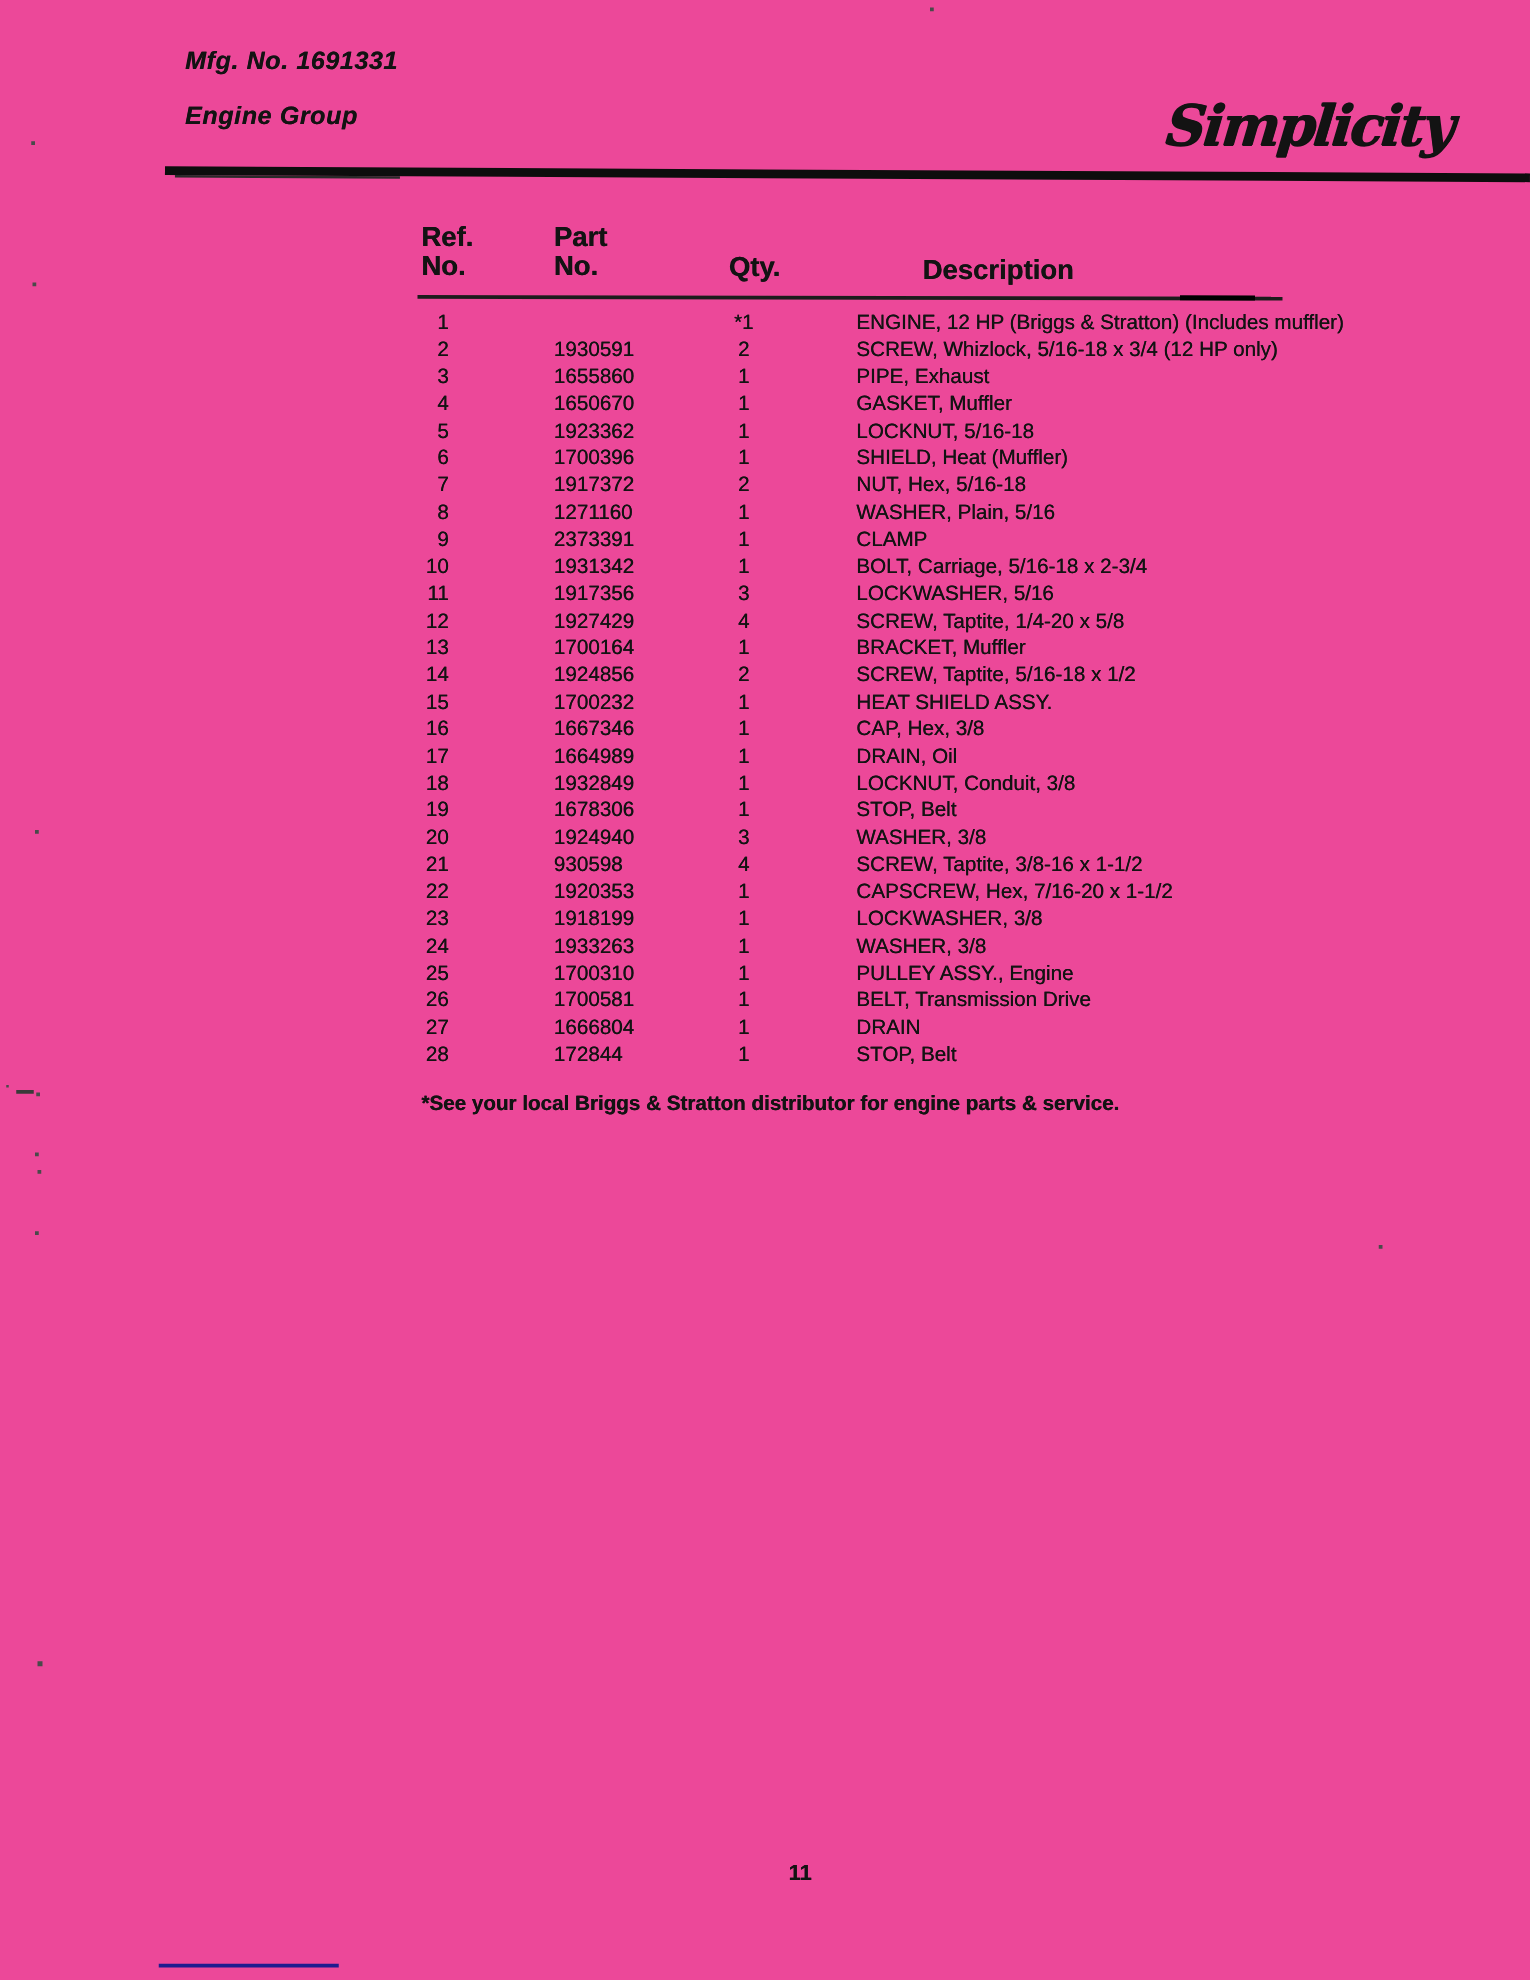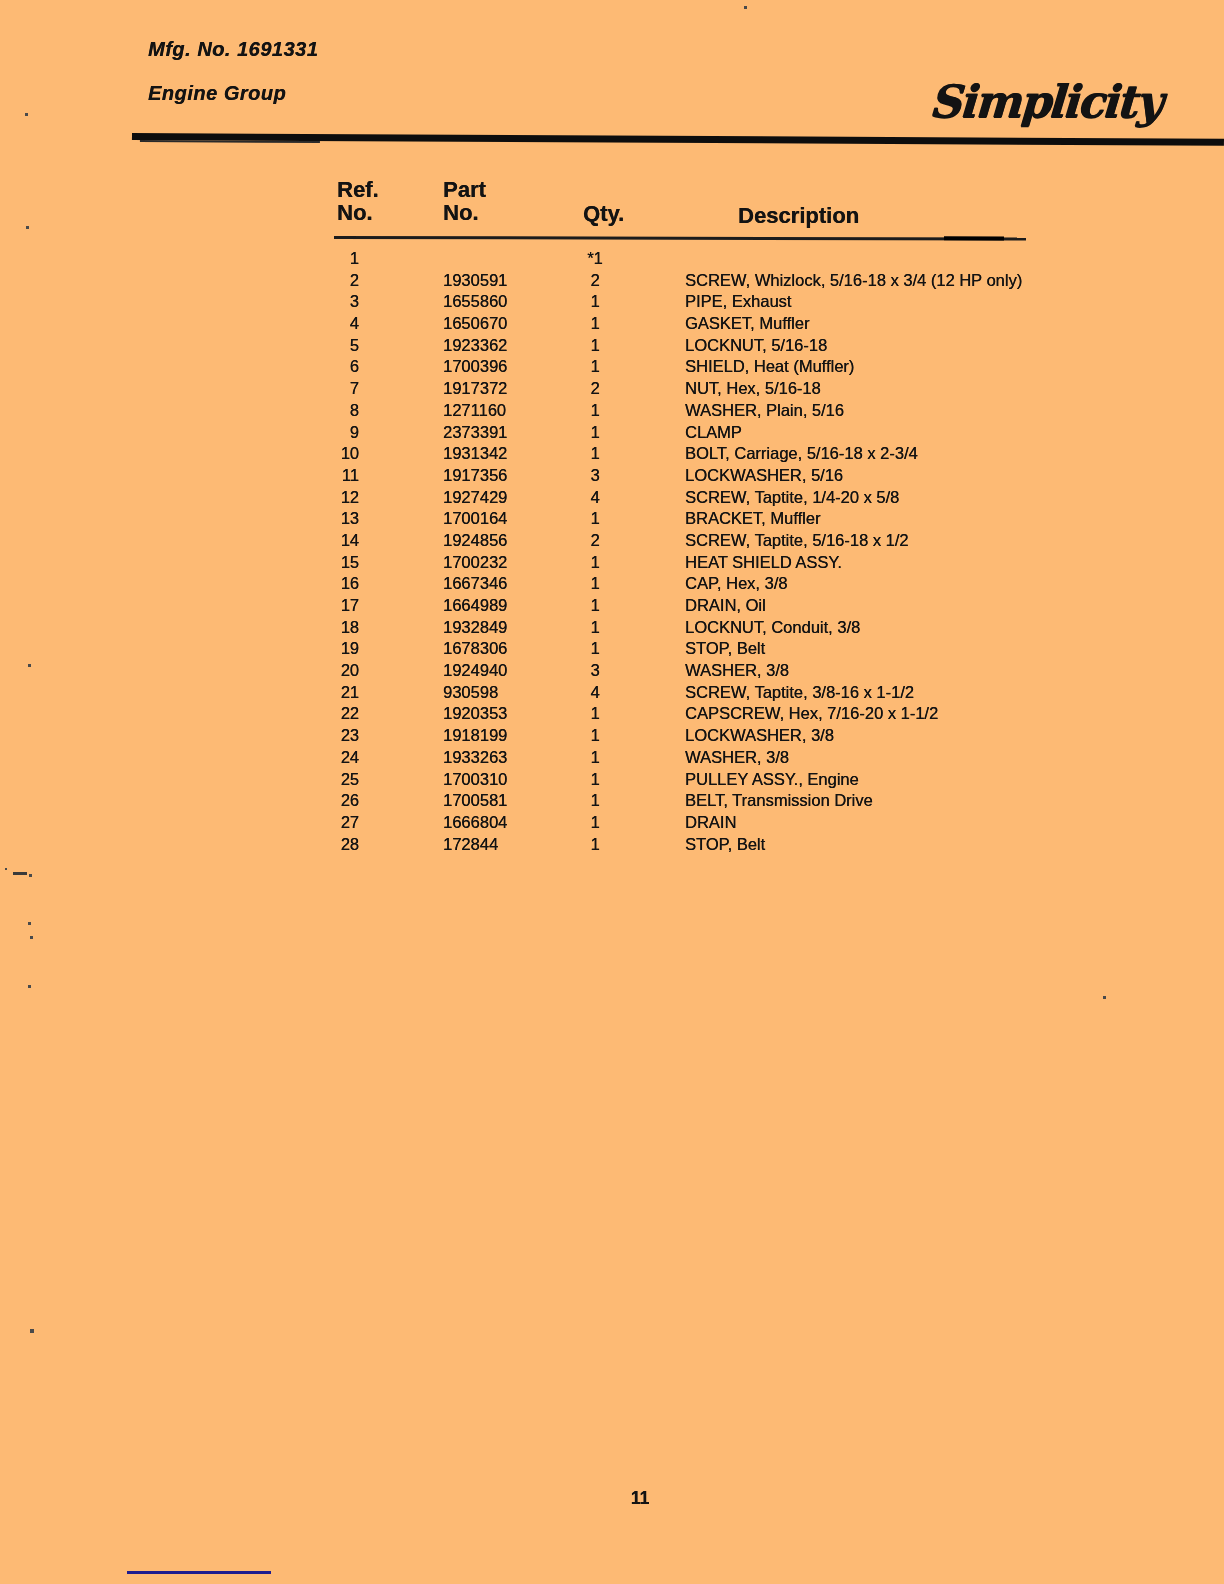--- a/index.html
+++ b/index.html
@@ -1,19 +1,19 @@
 <!DOCTYPE html>
 <html><head>
 <meta charset="utf-8">
 <style>
   html,body{margin:0;padding:0;background:#ffffff;}
   .page{
     position:relative;
     width:1224px;height:1584px;
-    background:#fdba74;
+    background:#ec4899;
     font-family:"Liberation Sans", sans-serif;
     color:#131313;
     overflow:hidden;
   }
   
   .mfg-line{
     position:absolute;left:148px;top:38px;
     font-size:20px;font-style:italic;font-weight:700;
     letter-spacing:.5px;
     text-shadow:.3px 0 0 currentColor;
@@ -104,20 +104,21 @@
       <div>No.</div>
     </div>
     <div class="col-head ch-qty">Qty.</div>
     <div class="col-head ch-desc">Description</div>
     <div class="header-rule"></div>
     <div class="rows">
         <div class="row">
       <span class="c-ref">1</span>
       <span class="c-part"></span>
       <span class="c-qty">*1</span>
+      <span class="c-desc">ENGINE, 12 HP (Briggs &amp; Stratton) (Includes muffler)</span>
     </div>
         <div class="row">
       <span class="c-ref">2</span>
       <span class="c-part">1930591</span>
       <span class="c-qty">2</span>
       <span class="c-desc">SCREW, Whizlock, 5/16-18 x 3/4 (12 HP only)</span>
     </div>
         <div class="row">
       <span class="c-ref">3</span>
       <span class="c-part">1655860</span>
@@ -270,20 +271,21 @@
     </div>
         <div class="row">
       <span class="c-ref">28</span>
       <span class="c-part">172844</span>
       <span class="c-qty">1</span>
       <span class="c-desc">STOP, Belt</span>
     </div>
       </div>
   </div>
 
+  <div class="footnote">*See your local Briggs &amp; Stratton distributor for engine parts &amp; service.</div>
 
   <div class="page-number">11</div>
   <div class="footer-accent-line" style="background: rgb(30, 28, 143);"></div>
 
   <div class="speck" style="left:744px;top:6px;"></div>
   <div class="speck" style="left:25px;top:113px;"></div>
   <div class="speck" style="left:26px;top:226px;"></div>
   <div class="speck" style="left:28px;top:664px;"></div>
   <div class="speck" style="left:5px;top:868px;width:2px;height:2px;"></div>
   <div class="speck dash" style="left:13px;top:872px;"></div>

